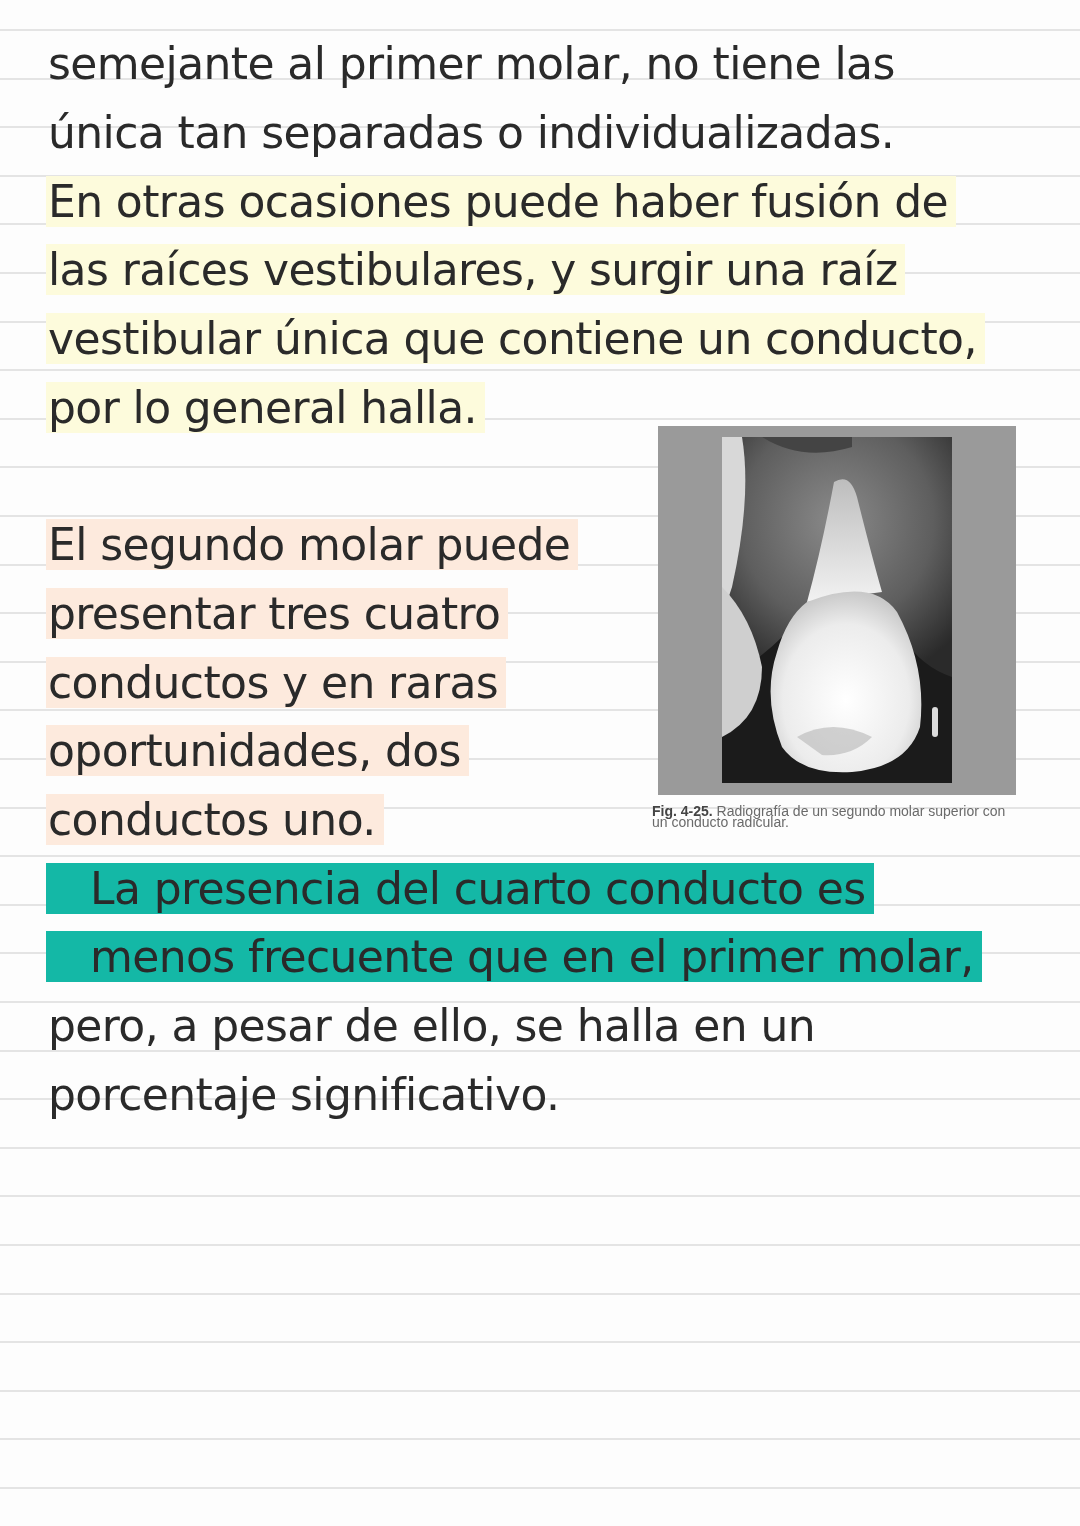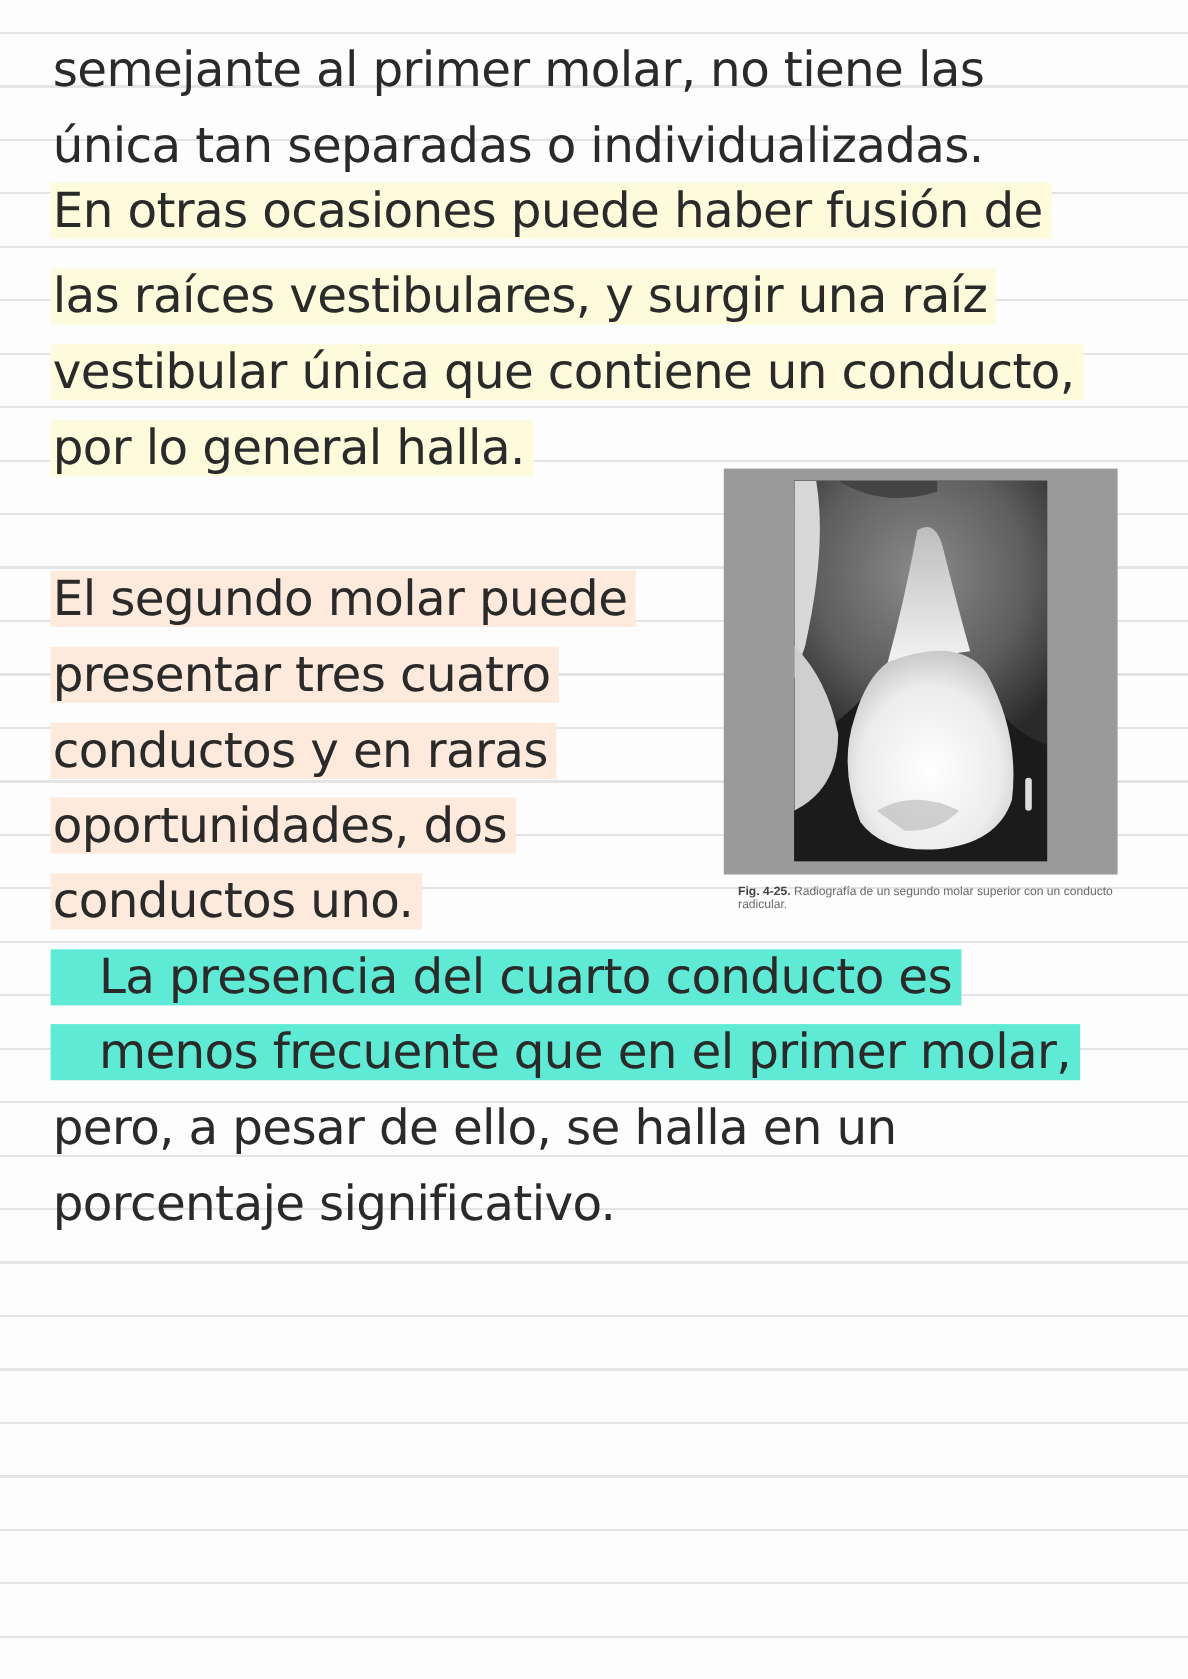--- a/index.html
+++ b/index.html
@@ -20,44 +20,44 @@
   }
   .page { position: absolute; left: 0; top: 0; width: 1080px; height: 1198px; }
   .line {
     position: absolute; left: 48px; height: 64px;
     font-size: 44px; line-height: 64px; white-space: nowrap;
     letter-spacing: -0.6px;
   }
   .hl { padding: 0 8px 0 0; margin-left: -2px; padding-left: 2px; }
   .hl-yellow { background: #fdfbdc; }
   .hl-peach { background: #fdeadd; }
-  .hl-blue { background: #5eead4; padding-left: 44px; }
+  .hl-blue { background: #14b8a6; padding-left: 44px; }
   .figure {
     position: absolute; left: 658px; top: 426px; width: 358px; height: 369px;
     background: #9a9a9a;
   }
   .xray {
     position: absolute; left: 64px; top: 11px; width: 230px; height: 346px;
     background: #1b1b1b; overflow: hidden;
   }
   .caption {
-    position: absolute; left: 671px; top: 806px; width: 360px;
+    position: absolute; left: 652px; top: 806px; width: 360px;
     font-family: "Liberation Sans", sans-serif;
-    font-size: 11px; line-height: 11px; color: #6a6a6a;
+    font-size: 14px; line-height: 11px; color: #6a6a6a;
   }
   .caption b { color: #444; }
 </style>
 </head>
 <body>
 
 <div class="page">
 
   <div class="line" style="top:32px"><span>semejante al primer molar, no tiene las</span></div>
   <div class="line" style="top:101px"><span>única tan separadas o individualizadas.</span></div>
-  <div class="line" style="top:160px"><span class="hl hl-yellow">En otras ocasiones puede haber fusión de</span></div>
+  <div class="line" style="top:170px"><span class="hl hl-yellow">En otras ocasiones puede haber fusión de</span></div>
   <div class="line" style="top:238px"><span class="hl hl-yellow">las raíces vestibulares, y surgir una raíz</span></div>
   <div class="line" style="top:307px"><span class="hl hl-yellow">vestibular única que contiene un conducto,</span></div>
   <div class="line" style="top:376px"><span class="hl hl-yellow">por lo general halla.</span></div>
 
   <div class="line" style="top:513px"><span class="hl hl-peach">El segundo molar puede</span></div>
   <div class="line" style="top:582px"><span class="hl hl-peach">presentar tres cuatro</span></div>
   <div class="line" style="top:651px"><span class="hl hl-peach">conductos y en raras</span></div>
   <div class="line" style="top:719px"><span class="hl hl-peach">oportunidades, dos</span></div>
   <div class="line" style="top:788px"><span class="hl hl-peach">conductos uno.</span></div>
 

